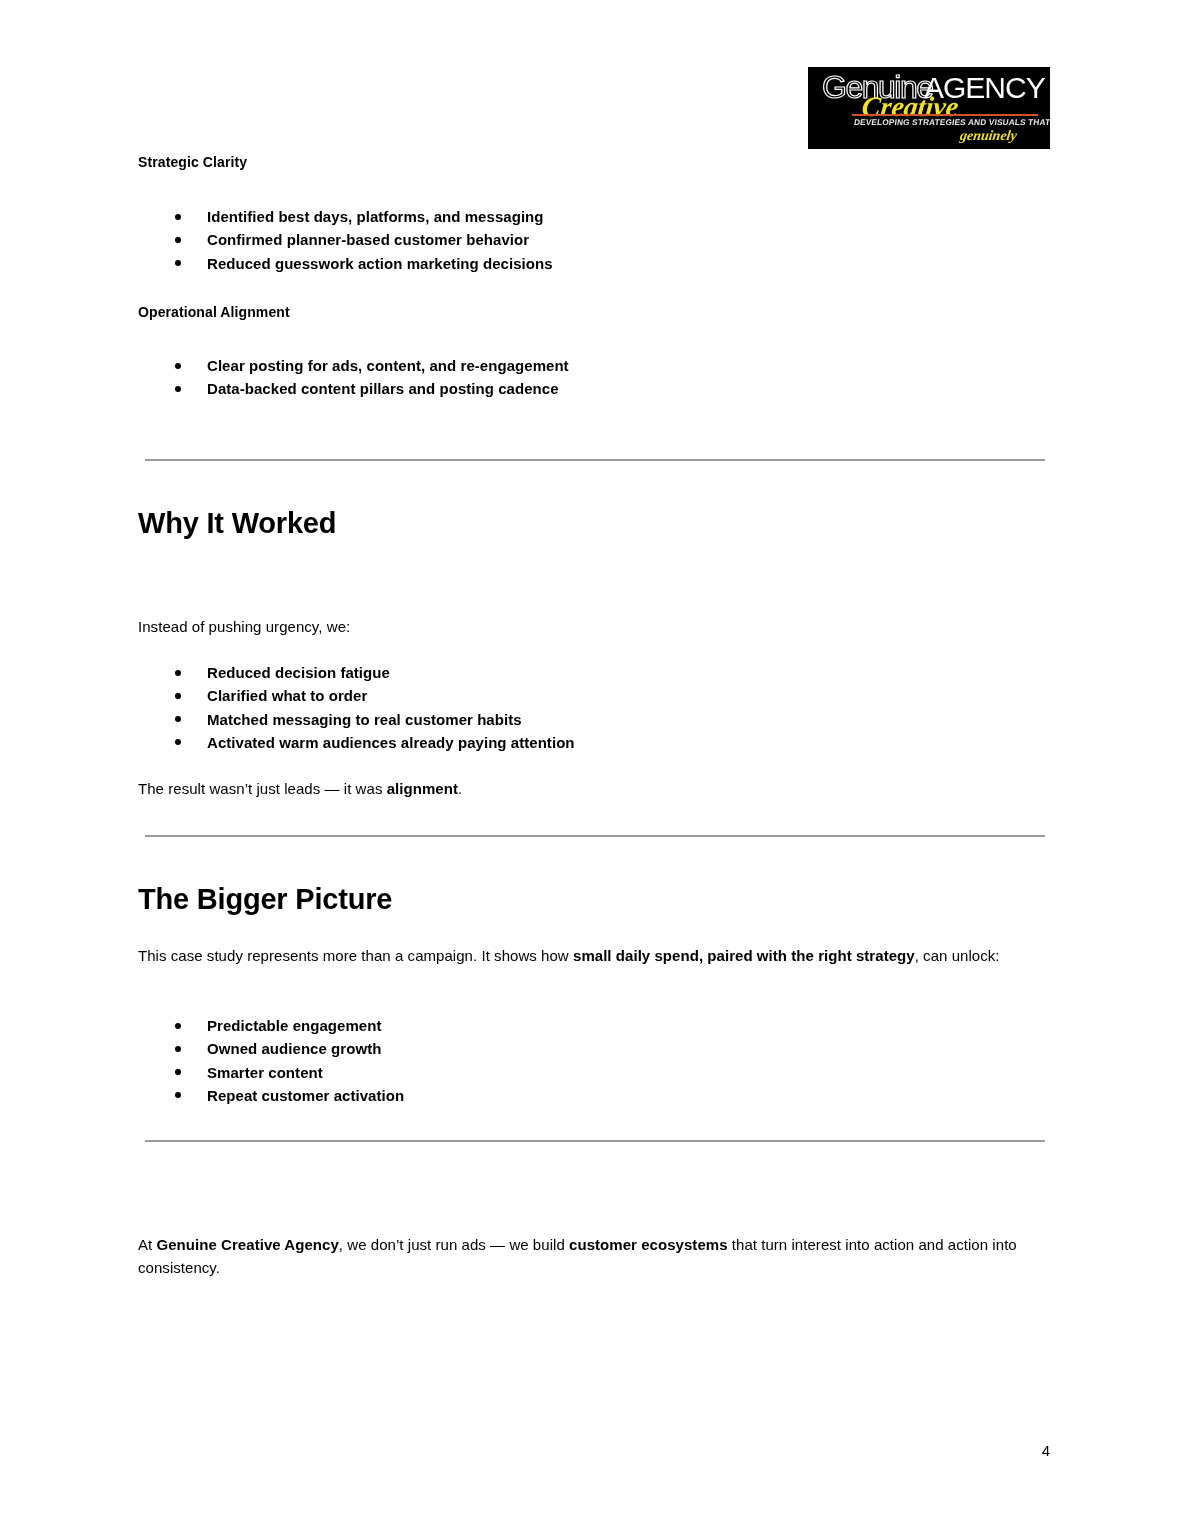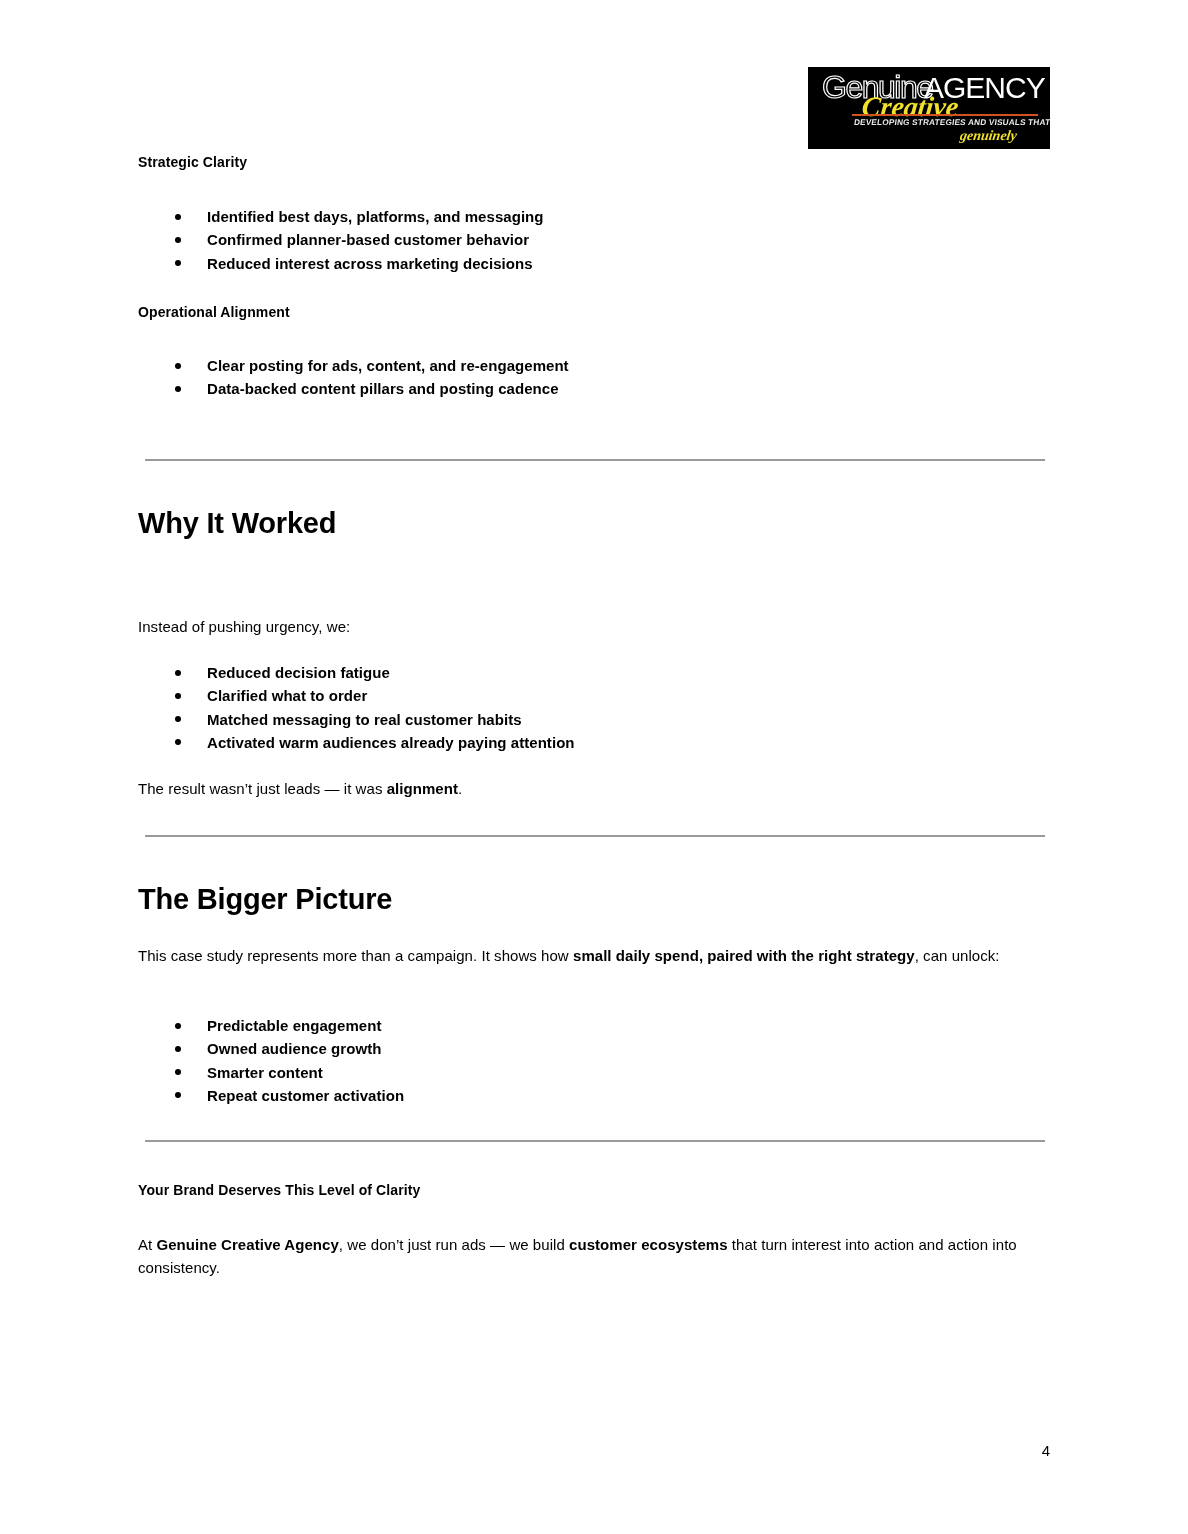--- a/index.html
+++ b/index.html
@@ -178,21 +178,21 @@
       <span class="logo-tagline">DEVELOPING STRATEGIES AND VISUALS THAT POP.....</span>
       <span class="logo-genuinely">genuinely</span>
     </div>
   </div>
 
   <h2 class="sub-heading abs" style="left:138px; top:154px;">Strategic Clarity</h2>
 
   <ul class="bullets abs" style="left:138px; top:205px;">
     <li><span class="dot"></span><span>Identified best days, platforms, and messaging</span></li>
     <li><span class="dot"></span><span>Confirmed planner-based customer behavior</span></li>
-    <li><span class="dot"></span><span>Reduced interest across marketing decisions</span></li>
+    <li><span class="dot"></span><span>Reduced guesswork action marketing decisions</span></li>
   </ul>
 
   <h2 class="sub-heading abs" style="left:138px; top:304px;">Operational Alignment</h2>
 
   <ul class="bullets abs" style="left:138px; top:354px;">
     <li><span class="dot"></span><span>Clear posting for ads, content, and re-engagement</span></li>
     <li><span class="dot"></span><span>Data-backed content pillars and posting cadence</span></li>
   </ul>
 
   <div class="hr abs" style="left:145px; top:459px;"></div>
@@ -219,19 +219,18 @@
 
   <ul class="bullets abs" style="left:138px; top:1014px;">
     <li><span class="dot"></span><span>Predictable engagement</span></li>
     <li><span class="dot"></span><span>Owned audience growth</span></li>
     <li><span class="dot"></span><span>Smarter content</span></li>
     <li><span class="dot"></span><span>Repeat customer activation</span></li>
   </ul>
 
   <div class="hr abs" style="left:145px; top:1140px;"></div>
 
-  <h2 class="sub-heading abs" style="left:138px; top:1182px;">Your Brand Deserves This Level of Clarity</h2>
 
   <p class="body-text abs" style="left:138px; top:1233px; width:905px;"><span>At </span><b>Genuine Creative Agency</b><span>, we don’t just run ads — we build </span><b>customer ecosystems</b><span> that turn interest into action and action into consistency.</span></p>
 
   <div class="page-number">4</div>
 
 </div>
 
 </body></html>

